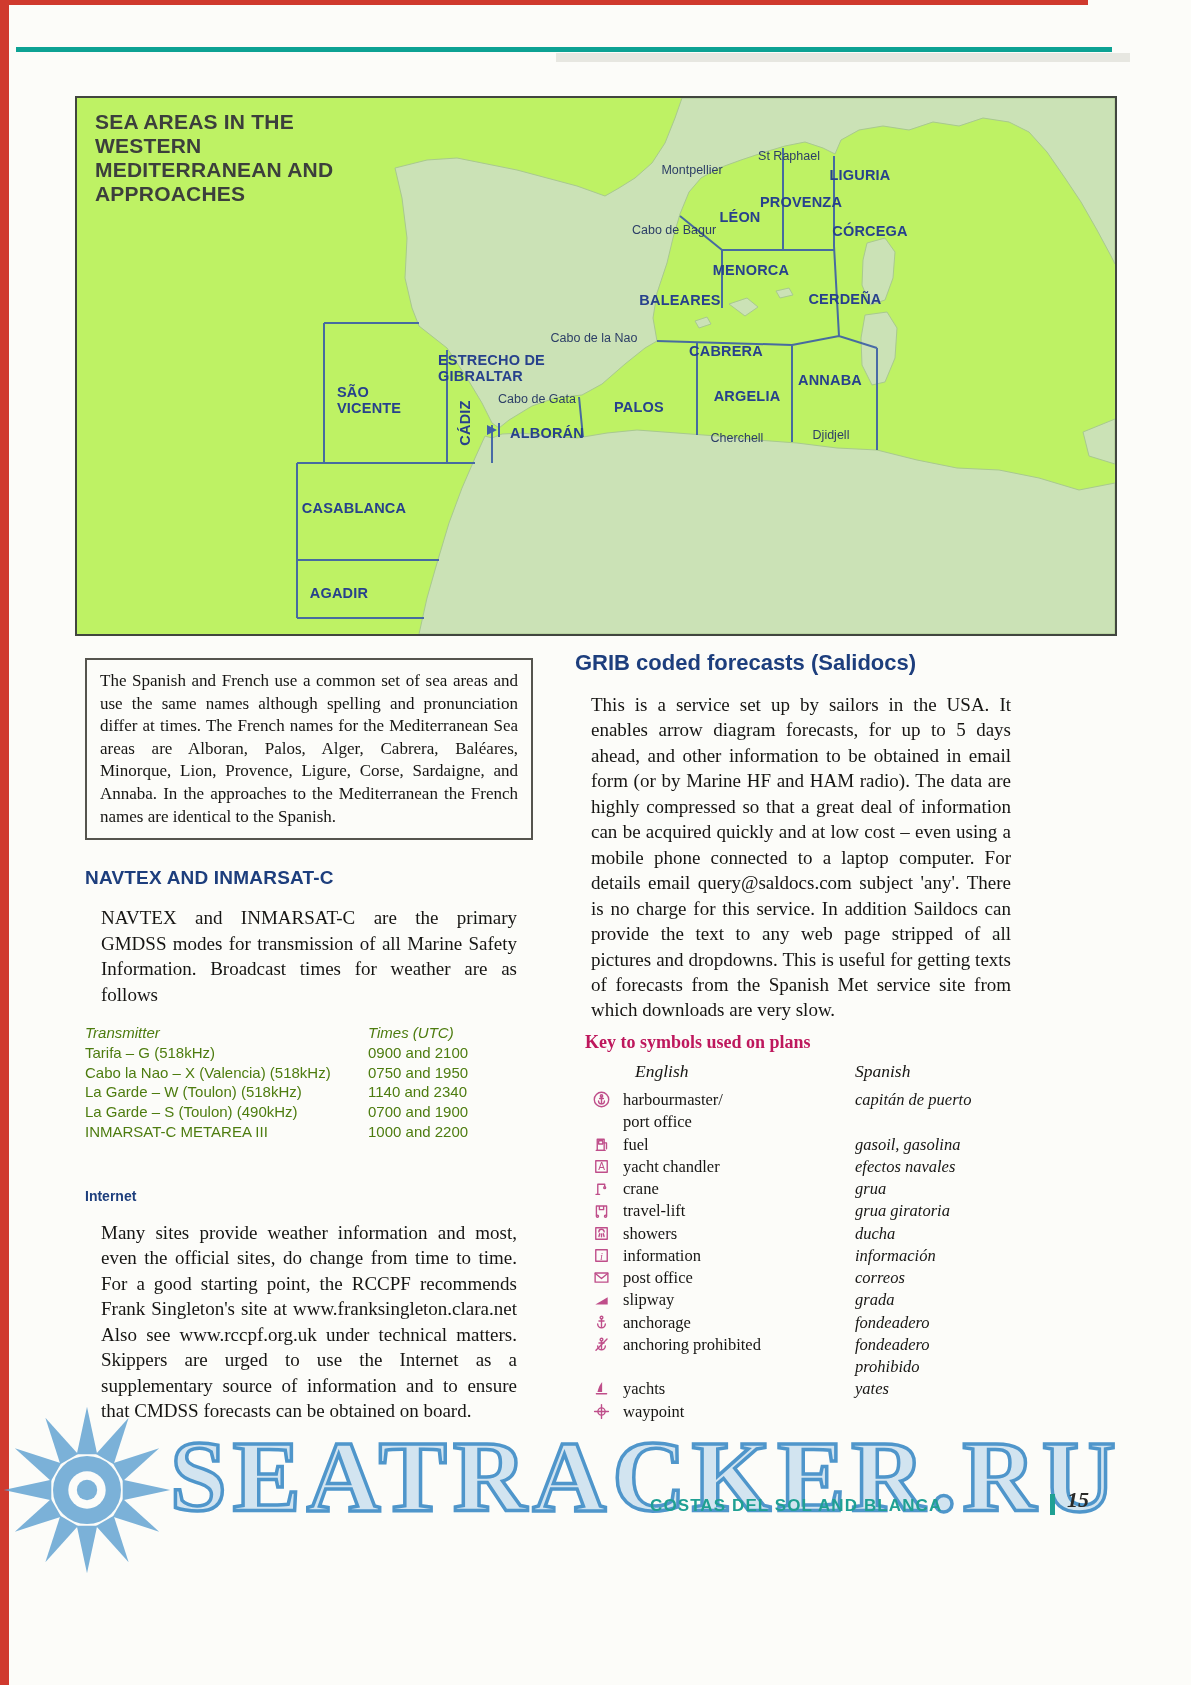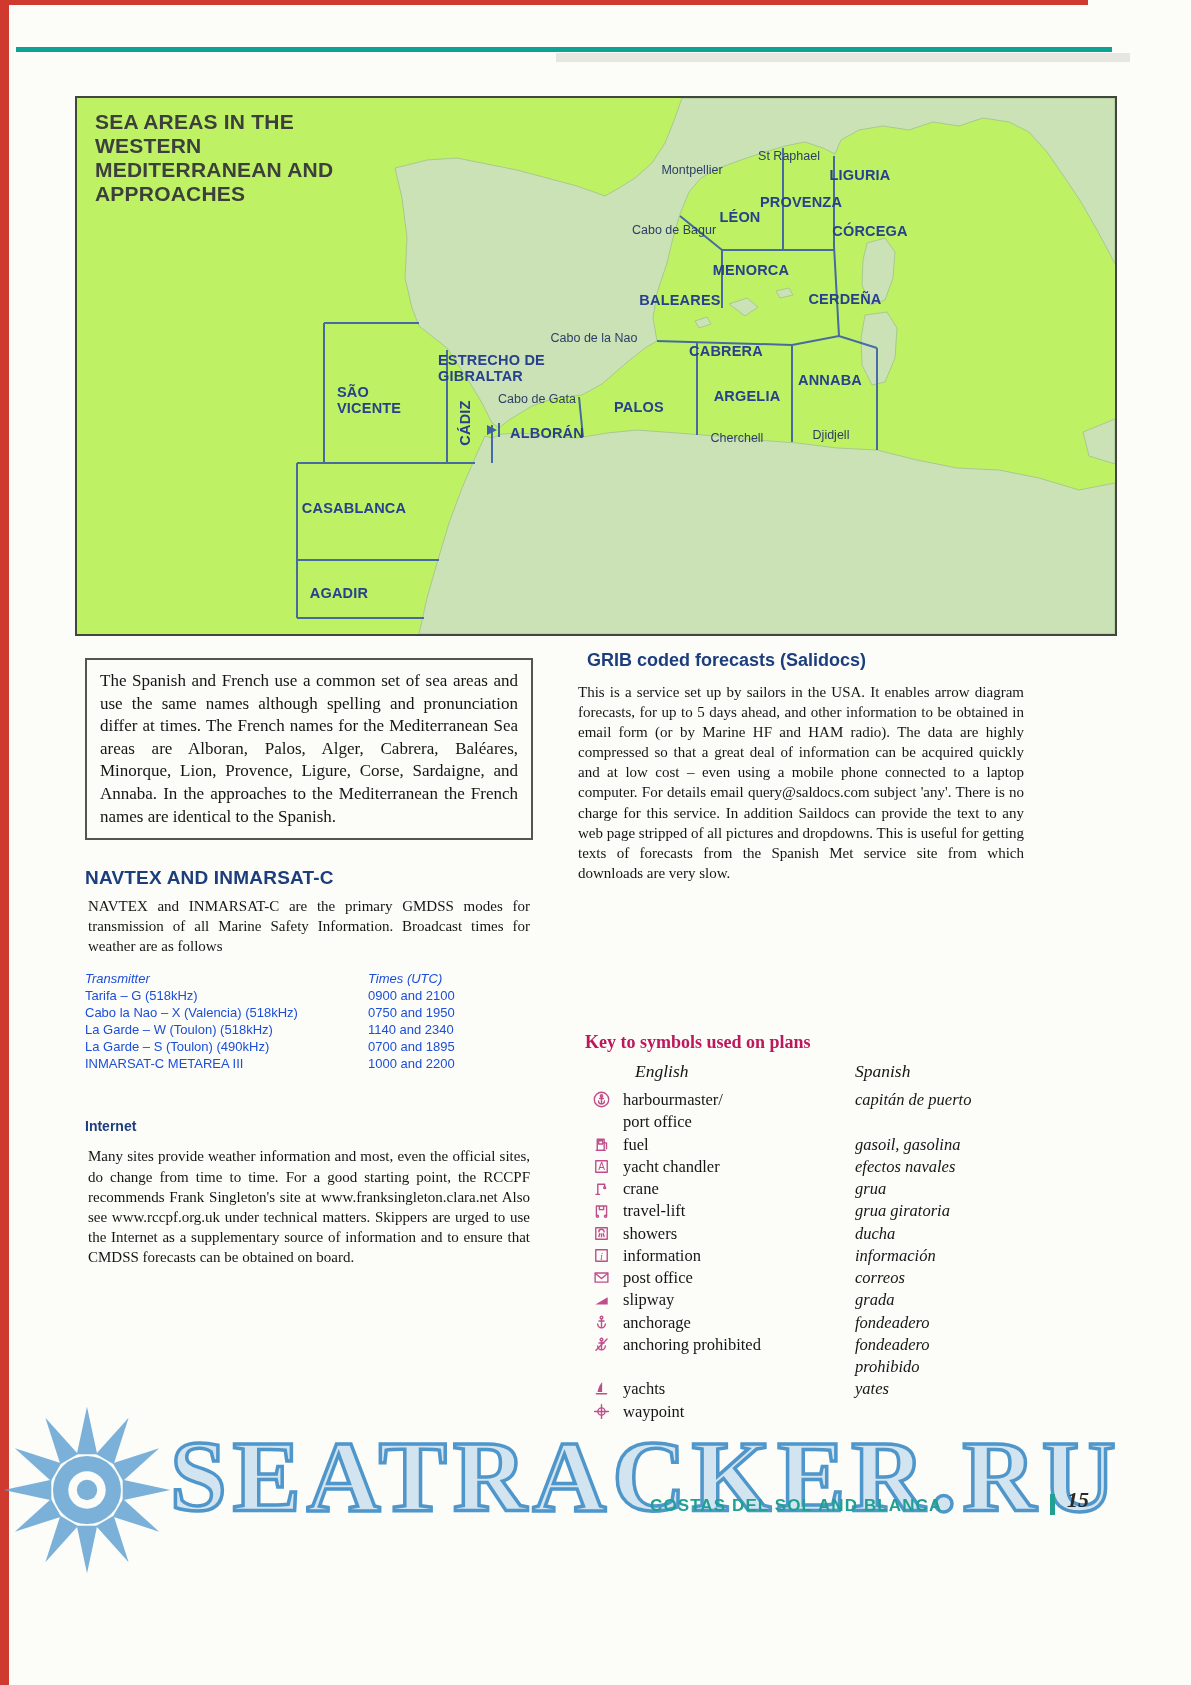--- a/index.html
+++ b/index.html
@@ -30,28 +30,28 @@
   .map-label.rot{transform:translate(-50%,-50%) rotate(-90deg);}
   .map-place{position:absolute;transform:translate(-50%,-50%);
     font-family:"Liberation Sans",sans-serif;font-size:12.5px;color:#2c3e66;white-space:nowrap;}
 
   
   .col-left{position:absolute;left:85px;top:658px;width:448px;}
   .intro-box{border:2px solid #55544e;padding:10px 13px;font-size:17px;line-height:1.33;
     text-align:justify;}
   .h-blue{font-family:"Liberation Sans",sans-serif;font-weight:bold;color:#1d3e7d;margin:0;}
   .navtex-h{font-size:19px;margin:27px 0 7px;letter-spacing:.2px;}
-  .body-p{font-size:15px;line-height:1.34;text-align:justify;margin:3px;}
-  .tbl{margin-top:13px;font-family:"Liberation Sans",sans-serif;font-size:13px;color:#1d4ed8;}
+  .body-p{font-size:19px;line-height:1.34;text-align:justify;margin:16px;}
+  .tbl{margin-top:13px;font-family:"Liberation Sans",sans-serif;font-size:15px;color:#4d7c0f;}
   .tbl-row{display:grid;grid-template-columns:283px 1fr;line-height:1.32;}
   .tbl-head{font-style:italic;}
   .internet-h{font-size:14px;margin:46px 0 12px;}
 
   .col-right{position:absolute;left:575px;top:650px;width:452px;}
-  .grib-h{font-size:18px;margin:0 12px 11px;}
+  .grib-h{font-size:22px;margin:0 0 11px;}
 
   
   .symbols{position:absolute;left:575px;top:1032px;width:460px;}
   .sym-head{font-weight:bold;font-size:18px;color:#be185d;margin:0 0 8px 10px;}
   .sym-colrow{position:relative;height:28px;font-size:17.5px;font-style:italic;}
   .sym-colrow .c1{position:absolute;left:60px;}
   .sym-colrow .c2{position:absolute;left:280px;}
   .sym-row{display:grid;grid-template-columns:30px 232px 1fr;padding-left:18px;
     font-size:16.5px;line-height:1.35;align-items:start;}
   .sym-row .eng{white-space:pre-line;}
@@ -151,21 +151,21 @@
       <div class="tbl-row">
         <span>Cabo la Nao – X (Valencia) (518kHz)</span>
         <span>0750 and 1950</span>
       </div>
       <div class="tbl-row">
         <span>La Garde – W (Toulon) (518kHz)</span>
         <span>1140 and 2340</span>
       </div>
       <div class="tbl-row">
         <span>La Garde – S (Toulon) (490kHz)</span>
-        <span>0700 and 1895</span>
+        <span>0700 and 1900</span>
       </div>
       <div class="tbl-row">
         <span>INMARSAT-C METAREA III</span>
         <span>1000 and 2200</span>
       </div>
     </div>
 
     <h2 class="h-blue internet-h">Internet</h2>
     <p class="body-p">Many sites provide weather information and most, even the official sites, do change from time to time. For a good starting point, the RCCPF recommends Frank Singleton's site at www.franksingleton.clara.net Also see www.rccpf.org.uk under technical matters. Skippers are urged to use the Internet as a supplementary source of information and to ensure that CMDSS forecasts can be obtained on board.</p>
   </div>

